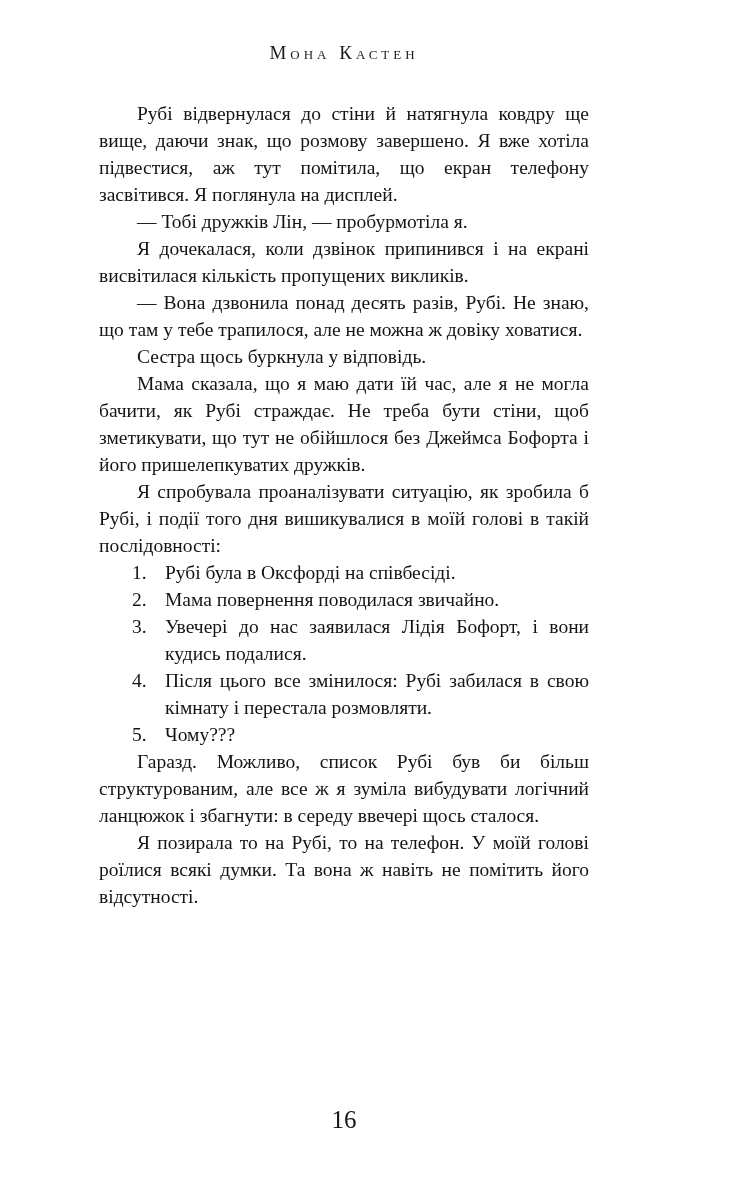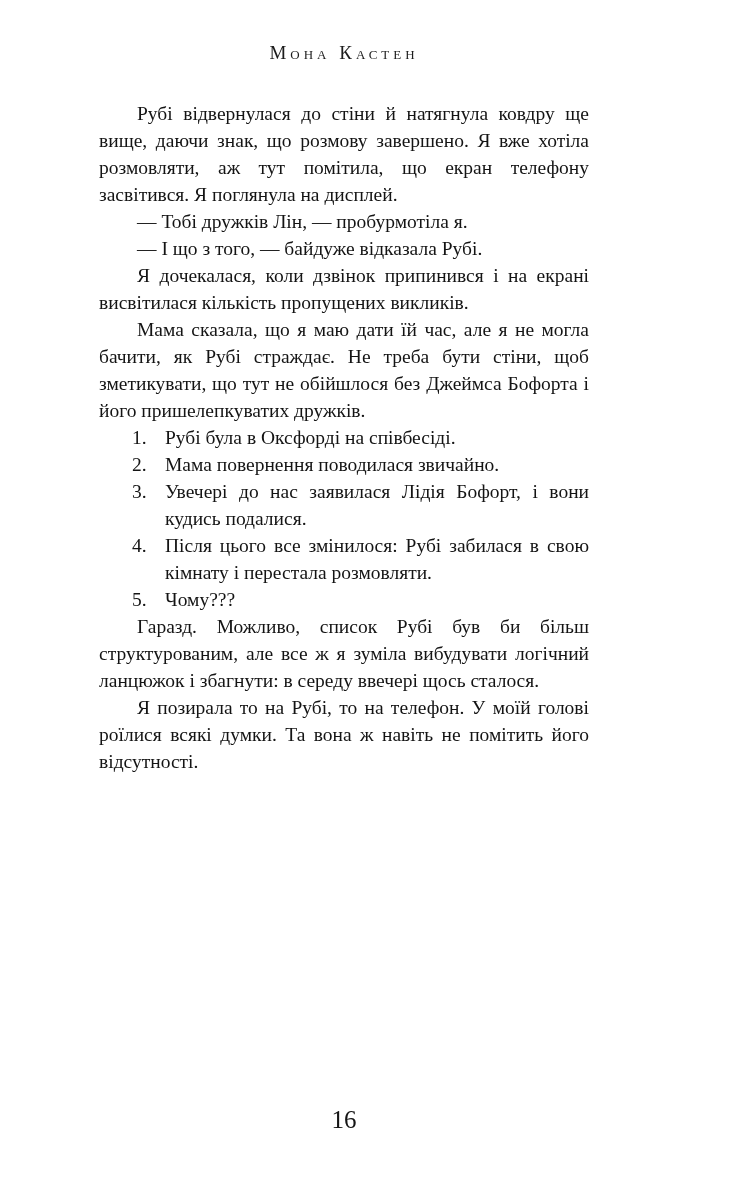--- a/index.html
+++ b/index.html
@@ -65,25 +65,27 @@
 </style>
 </head>
 <body>
 
 <div class="page">
 
   <div class="author-header">Мона Кастен</div>
 
   <div class="body-text">
 
-    <p>Рубі відвернулася до стіни й натягнула ковдру ще вище, даючи знак, що розмову завершено. Я вже хотіла розмовляти, аж тут помітила, що екран телефону засвітився. Я поглянула на дисплей.</p>
+    <p>Рубі відвернулася до стіни й натягнула ковдру ще вище, даючи знак, що розмову завершено. Я вже хотіла підвестися, аж тут помітила, що екран телефону засвітився. Я поглянула на дисплей.</p>
     <p>— Тобі дружків Лін, — пробурмотіла я.</p>
-    <p>— І що з того, — байдуже відказала Рубі.</p>
     <p>Я дочекалася, коли дзвінок припинився і на екрані висвітилася кількість пропущених викликів.</p>
+    <p>— Вона дзвонила понад десять разів, Рубі. Не знаю, що там у тебе трапилося, але не можна ж довіку ховатися.</p>
+    <p>Сестра щось буркнула у відповідь.</p>
     <p>Мама сказала, що я маю дати їй час, але я не могла бачити, як Рубі страждає. Не треба бути стіни, щоб зметикувати, що тут не обійшлося без Джеймса Бофорта і його пришелепкуватих дружків.</p>
+    <p>Я спробувала проаналізувати ситуацію, як зробила б Рубі, і події того дня вишикувалися в моїй голові в такій послідовності:</p>
 
     <div class="book-list">
       <div class="list-item">
         <span class="list-num">1.</span>
         <span>Рубі була в Оксфорді на співбесіді.</span>
       </div>
       <div class="list-item">
         <span class="list-num">2.</span>
         <span>Мама повернення поводилася звичайно.</span>
       </div>

